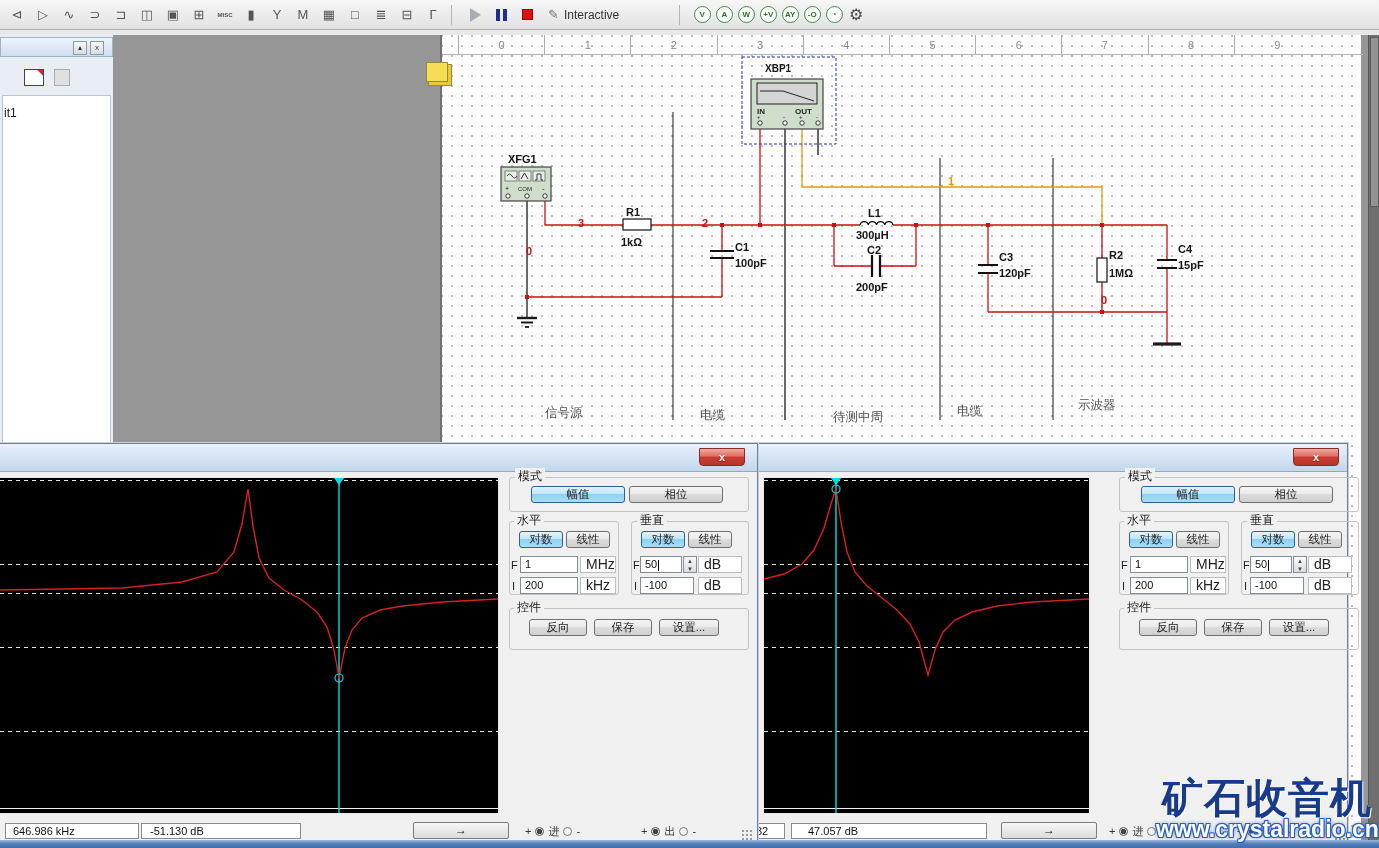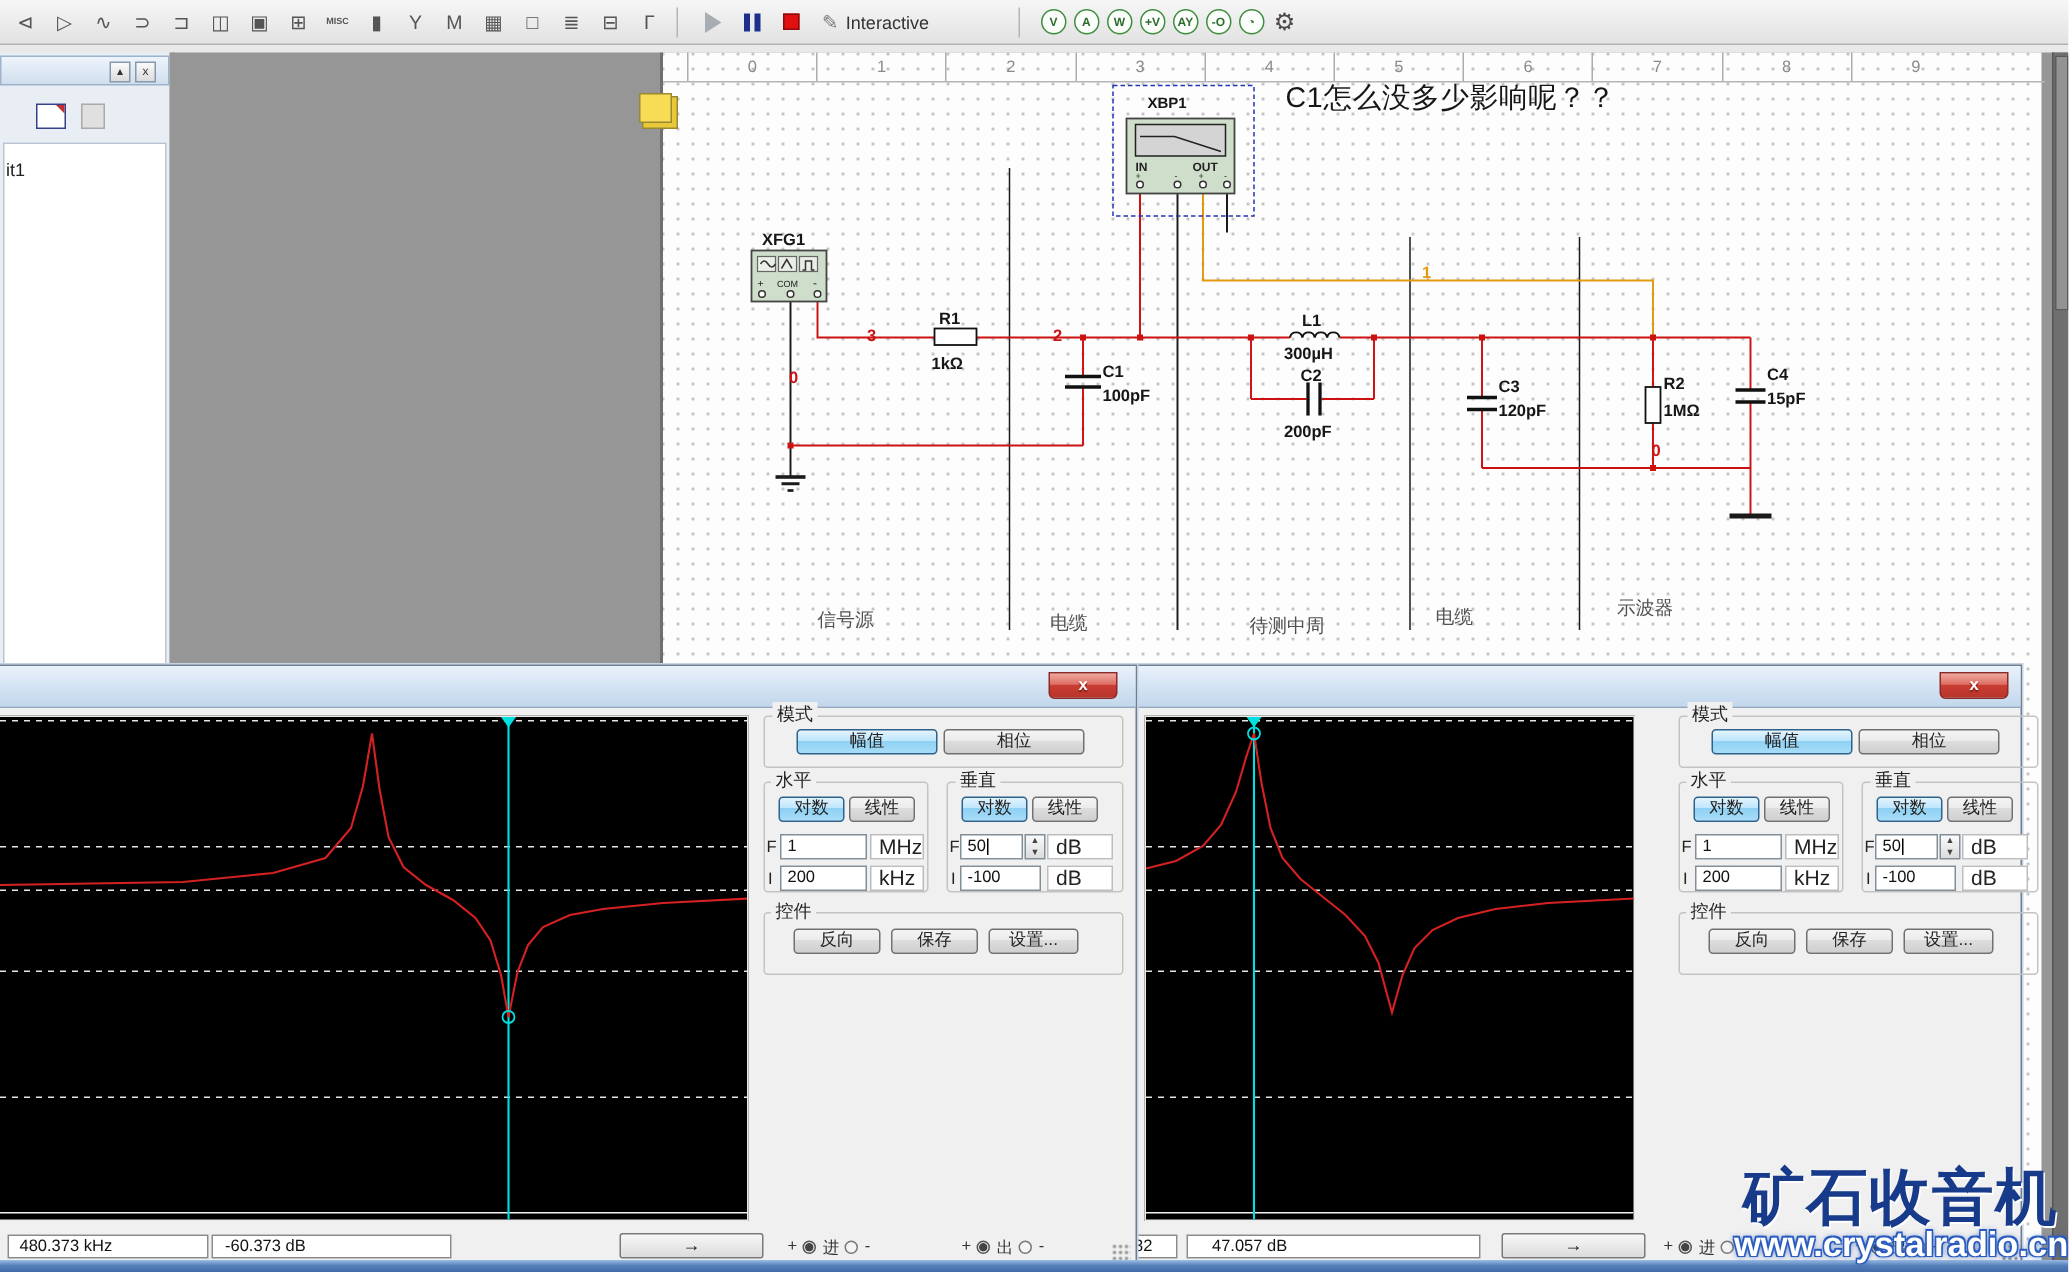--- a/index.html
+++ b/index.html
@@ -304,21 +304,20 @@
     <g font-size="12.5" fill="#4f4f4f">
       <text x="545" y="417">信号源</text>
       <text x="700" y="419">电缆</text>
       <text x="833" y="421">待测中周</text>
       <text x="957" y="415">电缆</text>
       <text x="1078" y="409">示波器</text>
     </g>
   </svg>
 
   <div id="annotation">
-    <div>C1怎么没多少影响呢？？</div>
   </div>
 
   <div class="bwin" id="bwin2">
     <div class="btitle"></div>
     <div class="close-btn" style="right:8px;">x</div>
     <div class="plot" style="left:13px;top:33px;width:327px;height:337px;">
       <div class="gl" style="top:2px;"></div>
         <div class="gl" style="top:86px;"></div>
         <div class="gl" style="top:115px;"></div>
         <div class="gl" style="top:169px;"></div>
@@ -425,22 +424,22 @@
       <div class="unit" style="left:191px;top:85px;width:44px;">dB</div>
       <span class="fi" style="left:127px;top:109px;">I</span>
       <div class="fld" style="left:133px;top:106px;width:54px;">-100</div>
       <div class="unit" style="left:191px;top:106px;width:44px;">dB</div>
       <span class="grp-label" style="left:7px;top:128px;">控件</span>
       <div class="grp" style="left:2px;top:137px;width:240px;height:42px;"></div>
       <div class="pbtn" style="left:22px;top:148px;width:58px;">反向</div>
       <div class="pbtn" style="left:87px;top:148px;width:58px;">保存</div>
       <div class="pbtn" style="left:152px;top:148px;width:60px;">设置...</div>
     </div>
-    <div class="sfld" style="left:14px;top:379px;width:134px;padding-left:7px;">480.373 kHz</div>
-    <div class="sfld" style="left:150px;top:379px;width:160px;padding-left:8px;">-60.373 dB</div>
+    <div class="sfld" style="left:14px;top:379px;width:134px;padding-left:7px;">646.986 kHz</div>
+    <div class="sfld" style="left:150px;top:379px;width:160px;padding-left:8px;">-51.130 dB</div>
     <div class="sbtn" style="left:422px;top:378px;width:96px;">→</div>
     <div class="radio-row" style="left:534px;top:379px;">
       <span>+</span>
         <span class="rad sel"></span>
       <span>进</span>
         <span class="rad"></span>
         <span>-</span>
     </div>
     <div class="radio-row" style="left:650px;top:379px;">
       <span>+</span>

